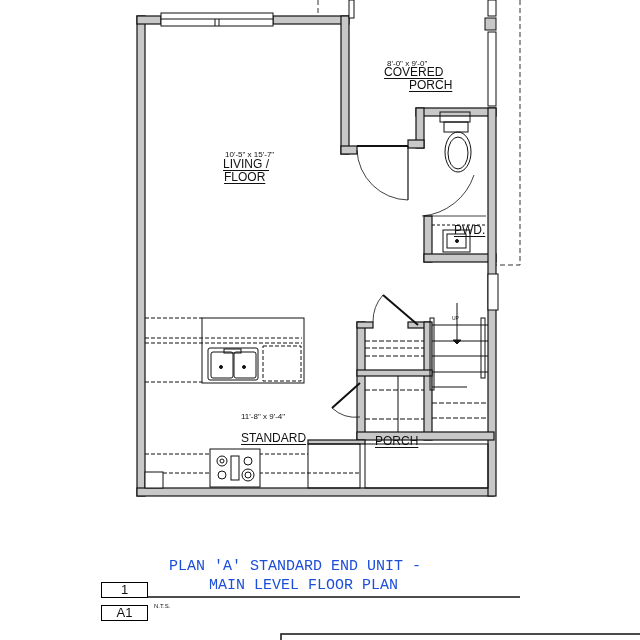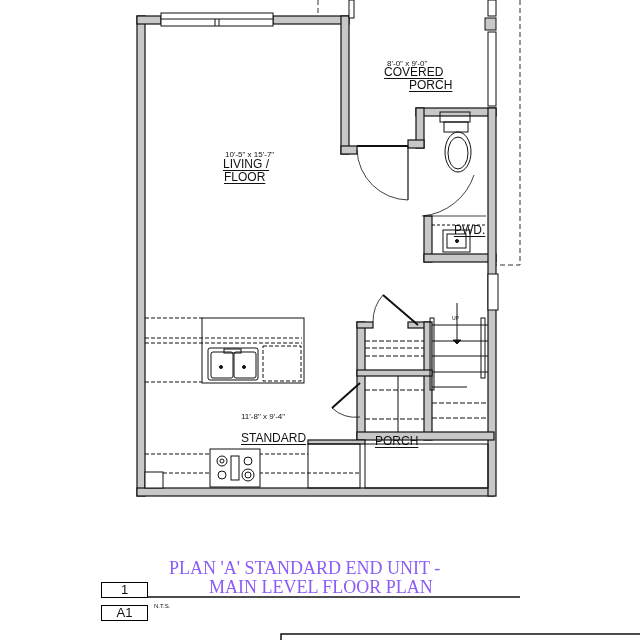--- a/index.html
+++ b/index.html
@@ -1,21 +1,21 @@
 <!DOCTYPE html>
 <html><head>
 <meta charset="utf-8">
 <style>
   html, body { margin: 0; padding: 0; background: #ffffff; }
   body { width: 640px; height: 640px; position: relative; overflow: hidden; font-family: "Liberation Sans", sans-serif; }
   svg.plan { position: absolute; left: 0; top: 0; width: 640px; height: 640px; }
   .lbl { position: absolute; font-family: "Liberation Sans", sans-serif; color: #111; line-height: 1; white-space: nowrap; }
   .room-name { font-size: 12px; text-decoration: underline; text-underline-offset: 2px; margin-top: 32px; }
   .room-dim { font-size: 8px; }
-  .title-line { position: absolute; font-size: 18px; color: #8b5cf6; line-height: 1; white-space: nowrap; font-family: Liberation Serif, serif; }
+  .title-line { position: absolute; font-size: 15px; color: #1d4ed8; line-height: 1; white-space: nowrap; font-family: Liberation Mono, monospace; }
   .tag-box { position: absolute; left: 101px; width: 47px; height: 16px; border: 1.5px solid #000; box-sizing: border-box; text-align: center; font-size: 13px; line-height: 14px; color:#111; }
   .nts { position: absolute; left: 154px; top: 603px; font-size: 6px; color:#111; }
 </style>
 </head>
 <body>
 
 <svg class="plan" viewBox="0 0 640 640" xmlns="http://www.w3.org/2000/svg">
 
   <g fill="none" stroke="#333" stroke-width="1" stroke-dasharray="5,3">
     <polyline points="318,0 318,18"></polyline>

